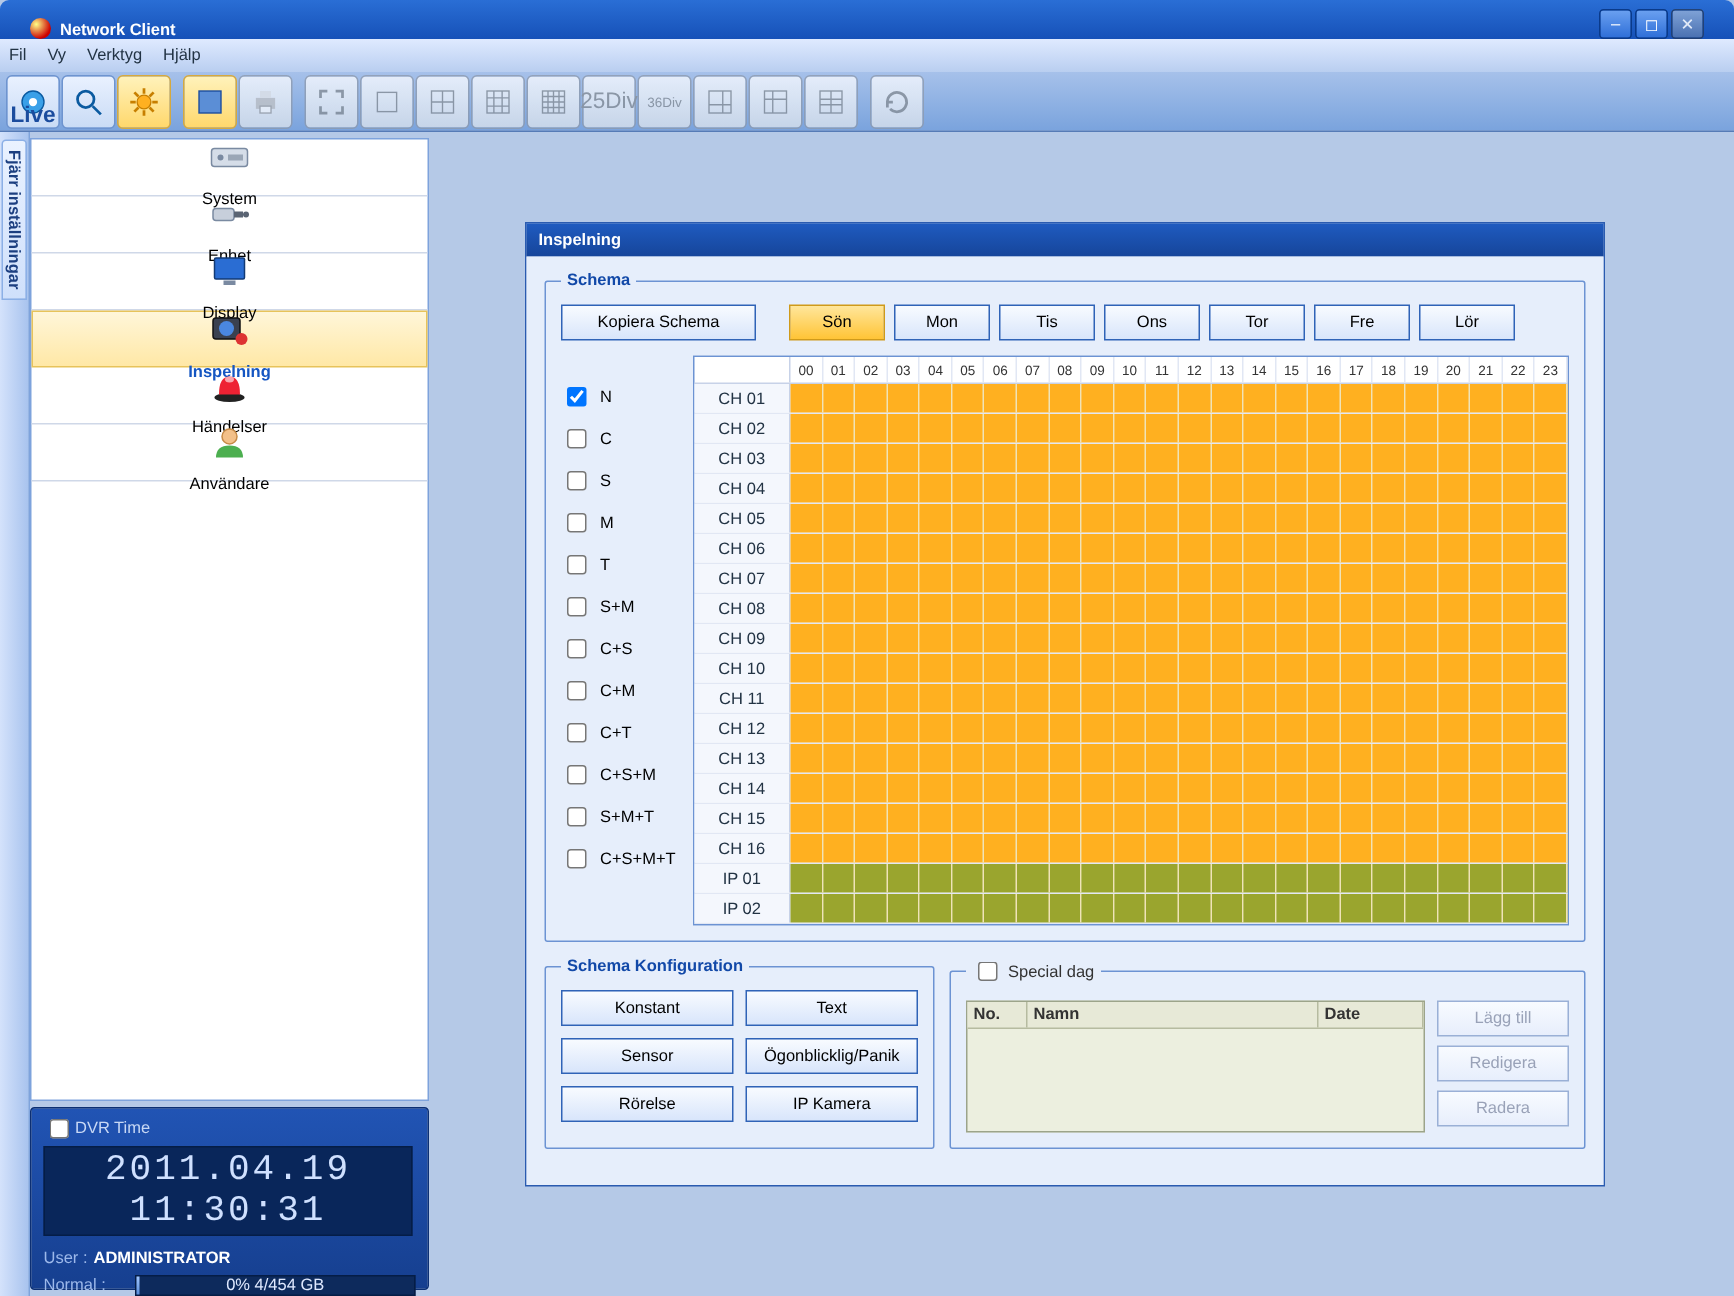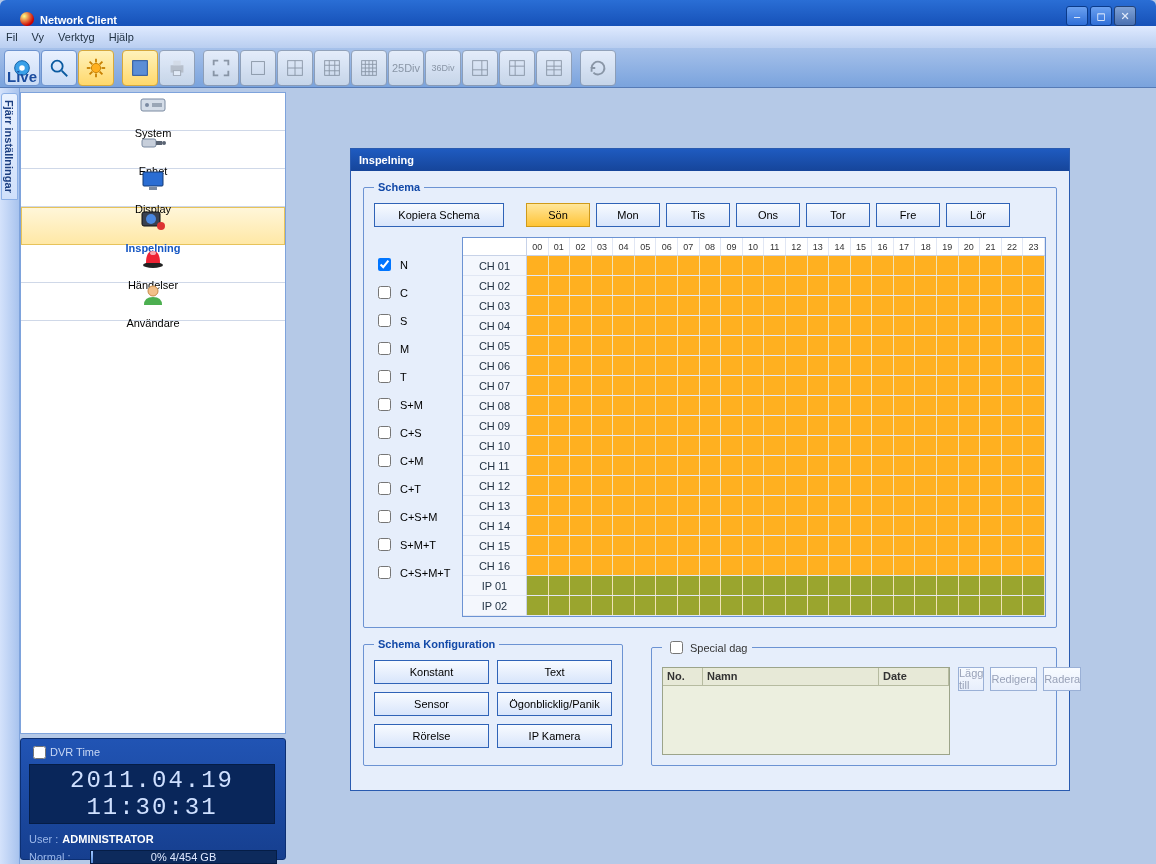--- a/index.html
+++ b/index.html
@@ -57,28 +57,28 @@
   .gridhdr{display:flex;height:18px;border-bottom:1px solid #c7d2e8;}
   .chcol{width:64px;border-right:1px solid #c7d2e8;}
   .hourcell{flex:1;border-right:1px solid #e1e7f4;display:flex;align-items:center;justify-content:center;font-size:9px;color:#333;}
   .gridrow{display:flex;height:20px;border-bottom:1px solid #e1e7f4;}
   .gridrow .chlbl{width:64px;border-right:1px solid #c7d2e8;display:flex;align-items:center;justify-content:center;color:#234;background:#f4f7fd;}
   .gridrow .bars{flex:1;display:flex;}
   .gridrow .slice{flex:1;border-right:1px solid #f0e3b7;}
   .slice.orange{background:#ffb020;}
   .slice.olive{background:#9aa52e;}
   
-  .lowrow{display:flex;gap:28px;justify-content:flex-end;}
+  .lowrow{display:flex;gap:10px;justify-content:flex-end;}
   .cfgbtns{display:grid;grid-template-columns:1fr 1fr;gap:8px;}
   .cfgbtn{height:24px;border:1px solid #2f63b7;background:linear-gradient(#f8fbff,#d8e5fb);display:flex;align-items:center;justify-content:center;}
   .specwrap{flex:1;display:flex;gap:8px;}
   .spectable{flex:1;border:1px solid #9ca48a;background:#ecefdf;height:88px;}
   .spectable .sphdr{display:flex;background:#e7e9d7;border-bottom:1px solid #b6bba0;height:18px;}
   .spectable .sphdr div{border-right:1px solid #b6bba0;padding:2px 4px;font-weight:bold;color:#333;}
-  .spbtns{width:88px;display:flex;flex-direction:row;gap:6px;}
+  .spbtns{width:88px;display:flex;flex-direction:column;gap:6px;}
   .spbtn{height:24px;border:1px solid #9ab0d6;background:linear-gradient(#f8fbff,#e7eefc);color:#99a2b8;display:flex;align-items:center;justify-content:center;}
   legend.check{display:flex;align-items:center;gap:4px;font-weight:normal;color:#333;margin-top:44px;}
 </style>
 </head>
 <body>
 
 <div class="titlebar">
   <div class="logo"></div>
   <div class="title">Network Client</div>
   <div class="spacer"></div>
@@ -171,21 +171,21 @@
         <rect x="4" y="4" width="16" height="16"></rect>
         <line x1="8" y1="4" x2="8" y2="20"></line>
         <line x1="12" y1="4" x2="12" y2="20"></line>
         <line x1="16" y1="4" x2="16" y2="20"></line>
         <line x1="4" y1="8" x2="20" y2="8"></line>
         <line x1="4" y1="12" x2="20" y2="12"></line>
         <line x1="4" y1="16" x2="20" y2="16"></line>
       </svg>
     </div>
   <div class="tbtn dim">
-      <span style="font-size:11px;color:#789;">25Div</span>
+      <span style="font-size:15px;color:#789;">25Div</span>
     </div>
   <div class="tbtn dim">
       <span style="font-size:9px;color:#789;">36Div</span>
     </div>
   <div class="tbtn dim">
       <svg viewBox="0 0 24 24" stroke="#789" fill="none">
         <rect x="4" y="4" width="16" height="16"></rect>
         <line x1="14" y1="4" x2="14" y2="20"></line>
         <line x1="4" y1="14" x2="20" y2="14"></line>
       </svg>

